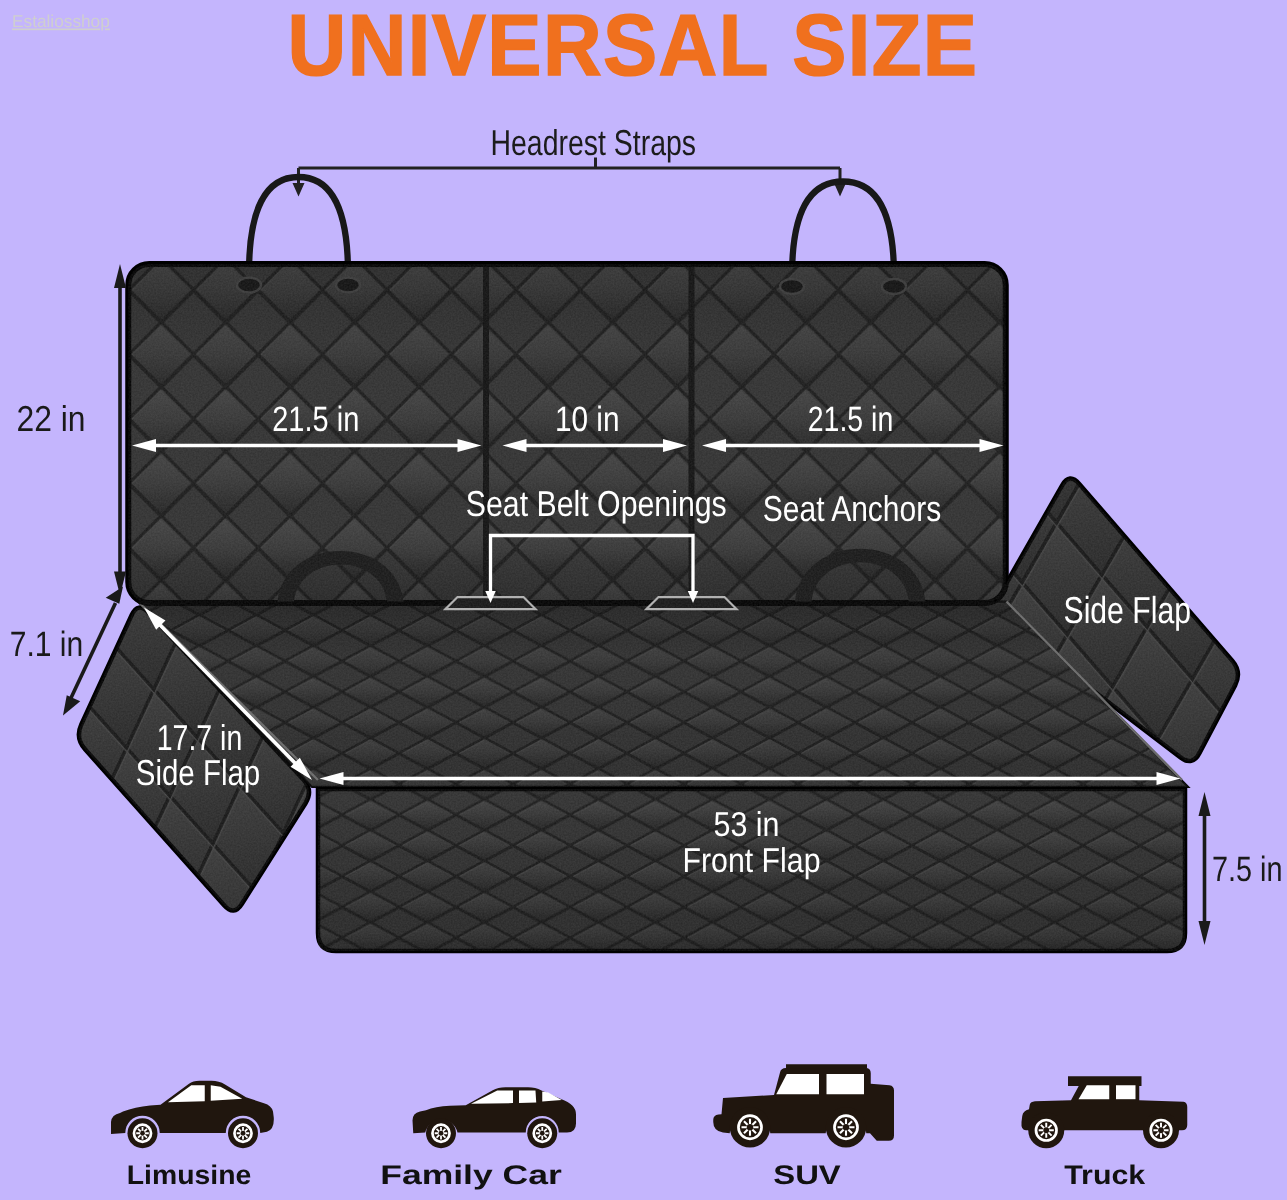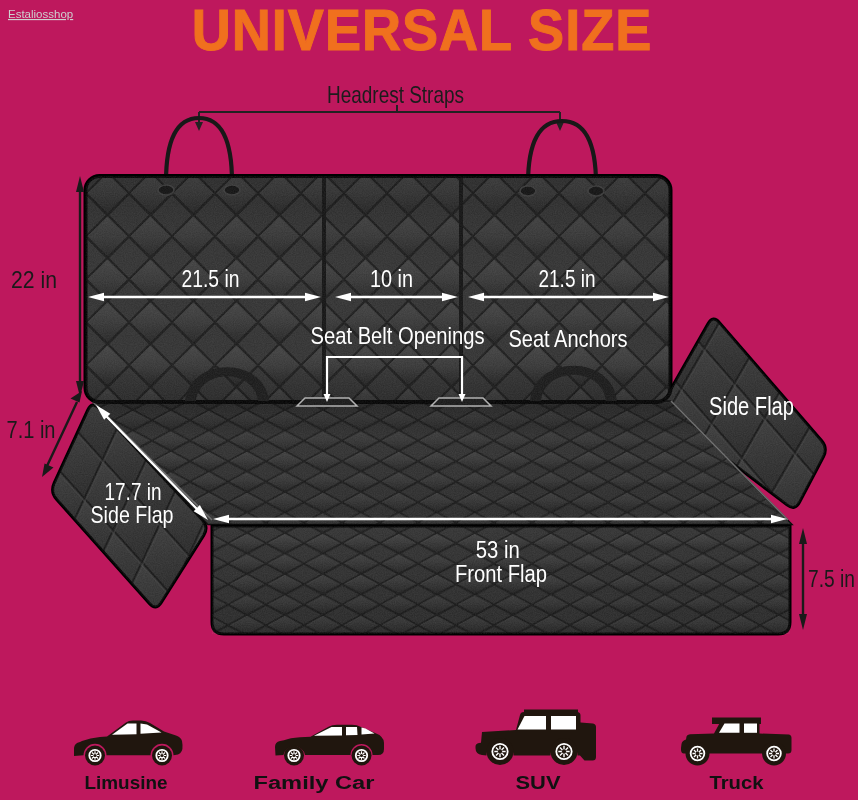--- a/index.html
+++ b/index.html
@@ -1,16 +1,16 @@
 <!DOCTYPE html>
 <html><head>
 <meta charset="utf-8">
 <style>
   html,body{margin:0;padding:0;background:#ffffff;}
-  .page{width:858px;height:800px;position:relative;background:#be185d;font-family:"Liberation Sans",sans-serif;overflow:hidden;}
+  .page{width:858px;height:800px;position:relative;background:#c4b5fd;font-family:"Liberation Sans",sans-serif;overflow:hidden;}
   svg{display:block;}
   text{font-family:"Liberation Sans",sans-serif;}
 </style>
 </head>
 <body>
 <div class="page">
 <svg width="858" height="800" viewBox="0 0 858 800">
 <defs>
   <linearGradient id="dg" x1="0" y1="0" x2="0" y2="1">
     <stop offset="0" stop-color="#434343"></stop>

